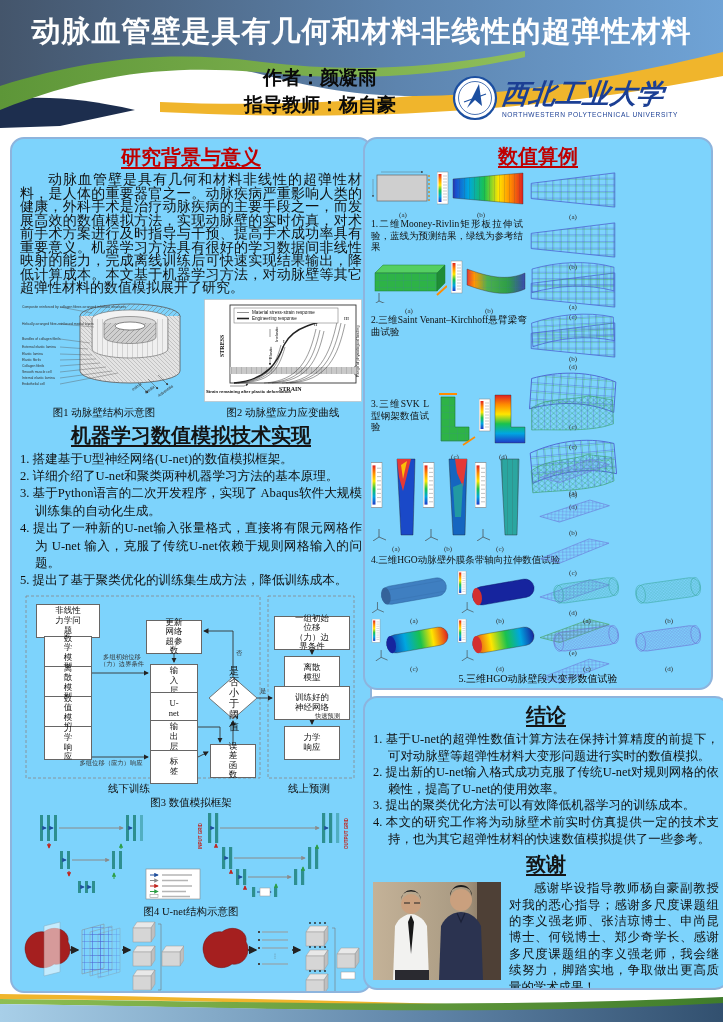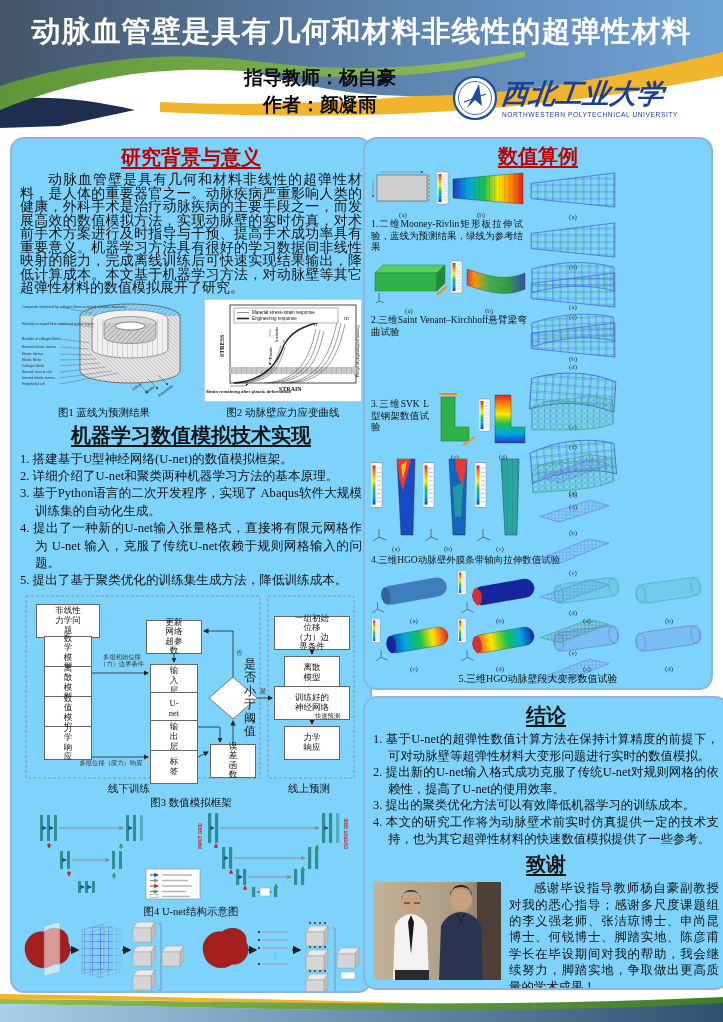--- a/index.html
+++ b/index.html
@@ -200,22 +200,22 @@
         </linearGradient>
       </defs>
       <rect x="0" y="0" width="723" height="137" fill="#ffffff"></rect>
       <path d="M160,102 C340,110 520,92 723,46 L723,76 C540,112 360,122 160,112 Z" fill="#f0b52c"></path>
       <path d="M0,0 H723 V52 C640,72 560,88 470,94 C380,100 330,92 260,74 C180,54 90,60 0,90 Z" fill="url(#hdrG)"></path>
       <path d="M0,100 C45,95 85,99 135,110 L60,126 L0,128 Z" fill="#1d2e4e"></path>
       <path d="M0,86 C90,58 170,50 262,62 C345,72 425,70 525,51 L525,57 C432,78 350,81 268,73 C180,65 100,70 0,110 Z" fill="url(#grnG)"></path>
     </svg>
     <div class="title">动脉血管壁是具有几何和材料非线性的超弹性材料</div>
     <div class="authors">
+      <div>作者：颜凝雨</div>
       <div>指导教师：杨自豪</div>
-      <div>作者：颜凝雨</div>
     </div>
     <div class="logo">
       <svg width="262" height="54" viewBox="0 0 262 54">
         <circle cx="23" cy="26" r="21" fill="#fff" stroke="#1c4fa0" stroke-width="2.2"></circle>
         <circle cx="23" cy="26" r="16.5" fill="none" stroke="#1c4fa0" stroke-width="0.8"></circle>
         <path d="M15,36 L27,12 L30,34 L23,28 Z" fill="#1c4fa0"></path>
         <path d="M12,30 L34,22" stroke="#1c4fa0" stroke-width="1.2" fill="none"></path>
         <text x="52" y="31" font-family="Liberation Serif,serif" font-weight="bold" font-style="italic" font-size="27" fill="#1b3f94" transform="skewX(-6)">西北工业大学</text>
         <text x="50" y="45" font-family="Liberation Sans,sans-serif" font-size="6.6" letter-spacing="0.6" fill="#1b3f94">NORTHWESTERN POLYTECHNICAL UNIVERSITY</text>
       </svg>
@@ -268,21 +268,21 @@
             <path d="M118,84 L128,94" marker-end="url(#ah)"></path>
               <path d="M128,80 L138,90" marker-end="url(#ah)"></path>
               <path d="M138,76 L148,86" marker-end="url(#ah)"></path>
           </g>
           <g font-size="4" fill="#333" font-family="Liberation Sans,sans-serif" font-style="italic">
             <text x="113" y="92" transform="rotate(-35 113 92)">Intima</text>
             <text x="126" y="95" transform="rotate(-35 126 95)">Media</text>
             <text x="139" y="98" transform="rotate(-35 139 98)">Adventitia</text>
           </g>
         </svg>
-        <div class="cap">图1 蓝线为预测结果</div>
+        <div class="cap">图1 动脉壁结构示意图</div>
       </div>
 
       <div class="cell">
         <svg width="158" height="103" viewBox="0 0 158 103">
           <rect x="0.5" y="0.5" width="157" height="102" fill="#fff" stroke="#bbb" stroke-width="0.6"></rect>
           <rect x="26" y="6" width="126" height="78" fill="none" stroke="#333" stroke-width="0.9"></rect>
           <rect x="26" y="68" width="126" height="7" fill="#c9c9c9"></rect>
           <rect x="26" y="68" width="126" height="7" fill="url(#vlines)"></rect>
           <g fill="none" stroke="#222">
             <path stroke-width="0.45" d="M30,84 C60,82 70,72 77,46"></path>
@@ -360,21 +360,21 @@
       <div class="fnode" style="left:20px;top:42px;width:48px;height:14px">数学模型</div>
       <div class="fnode" style="left:20px;top:72px;width:48px;height:14px">离散模型</div>
       <div class="fnode" style="left:20px;top:102px;width:48px;height:14px">数值模拟</div>
       <div class="fnode" style="left:20px;top:132px;width:48px;height:14px">力学响应</div>
       <div class="fnode" style="left:122px;top:26px;width:56px;height:22px">更新网络超参数</div>
       <div class="fnode" style="left:126px;top:70px;width:48px;height:14px">输入层</div>
       <div class="fnode" style="left:126px;top:98px;width:48px;height:29px">U-net</div>
       <div class="fnode" style="left:126px;top:126px;width:48px;height:14px">输出层</div>
       <div class="fnode" style="left:126px;top:156px;width:48px;height:14px">标签</div>
       <div class="fnode" style="left:186px;top:150px;width:46px;height:14px">误差函数</div>
-      <div class="fnode" style="left:210px;top:88px;width:30px;height:33px;border:none;background:transparent;font-size:12px">是否小于阈值</div>
+      <div class="fnode" style="left:194px;top:88px;width:30px;height:33px;border:none;background:transparent;font-size:10px">是否小于阈值</div>
       <div class="fnode" style="left:250px;top:22px;width:76px;height:22px">一组初始位移（力）边界条件</div>
       <div class="fnode" style="left:260px;top:62px;width:56px;height:14px">离散模型</div>
       <div class="fnode" style="left:250px;top:92px;width:76px;height:22px">训练好的神经网络</div>
       <div class="fnode" style="left:260px;top:132px;width:56px;height:14px">力学响应</div>
       <div class="flab" style="left:72px;top:60px;width:52px">多组初始位移（力）边界条件</div>
       <div class="flab" style="left:52px;top:166px;width:70px">多组位移（应力）响应</div>
       <div class="flab" style="left:212px;top:56px">否</div>
       <div class="flab" style="left:236px;top:94px">是</div>
       <div class="flab" style="left:291px;top:119px">快速预测</div>
     </div>
@@ -801,21 +801,21 @@
           <path d="M22,44 C26,35 34,32 38,32 C42,32 50,35 54,44 L56,98 L20,98 Z" fill="#f2f2f0"></path>
           <polygon points="38,33 35,40 38,72 41,40" fill="#181818"></polygon>
           <rect x="22" y="88" width="34" height="10" fill="#2a2a30"></rect>
 
           <circle cx="88" cy="18" r="11" fill="#caa07e"></circle>
           <path d="M77,14 a11,11 0 0 1 22,0 l-2,-6 a11,7 0 0 0 -18,0 Z" fill="#1c1c1c"></path>
           <path d="M68,44 C73,33 82,30 88,30 C94,30 103,33 108,44 L110,98 L66,98 Z" fill="#2b3350"></path>
           <path d="M84,31 L88,40 L92,31" fill="none" stroke="#1b2138" stroke-width="1.2"></path>
         </svg>
       </div>
-      <p>感谢毕设指导教师杨自豪副教授对我的悉心指导；感谢多尺度课题组的李义强老师、张洁琼博士、申尚昆博士、何锐博士、脚踏实地、陈彦甫学长在毕设期间对我的帮助，我会继续努力，脚踏实地，争取做出更高质量的学术成果！</p>
+      <p>感谢毕设指导教师杨自豪副教授对我的悉心指导；感谢多尺度课题组的李义强老师、张洁琼博士、申尚昆博士、何锐博士、郑少奇学长、感谢多尺度课题组的李义强老师，我会继续努力，脚踏实地，争取做出更高质量的学术成果！</p>
     </div>
   </div>
 
   <div class="ftr">
     <svg width="723" height="34" viewBox="0 0 723 34">
       <defs>
         <linearGradient id="ftrB" x1="0" y1="0" x2="1" y2="0">
           <stop offset="0" stop-color="#a8cfe8"></stop>
             <stop offset="0.6" stop-color="#5e83a6"></stop>
             <stop offset="1" stop-color="#32506f"></stop>

